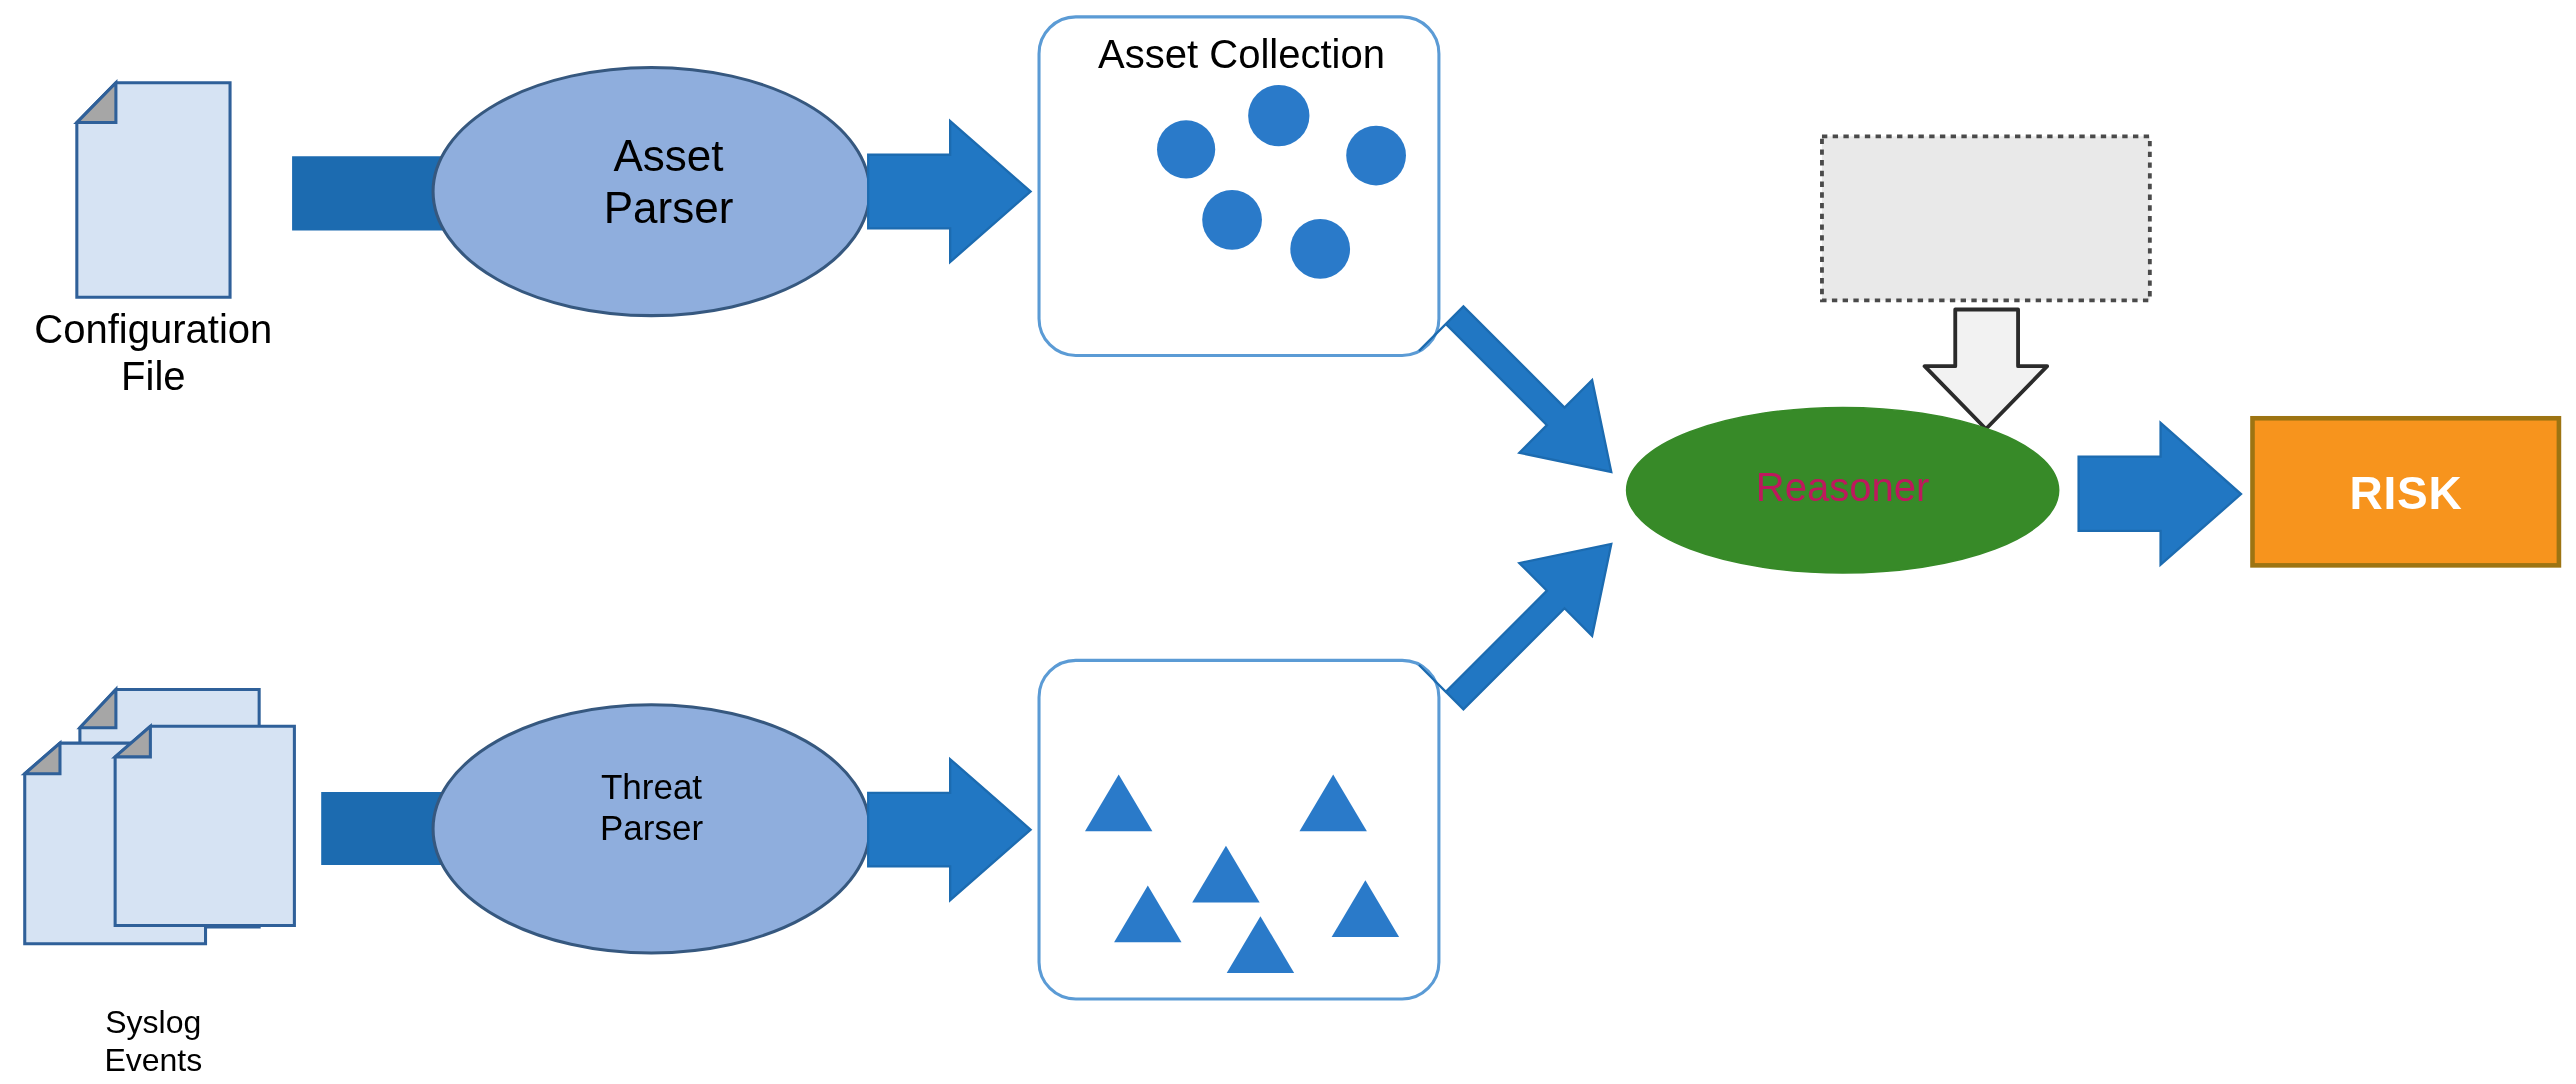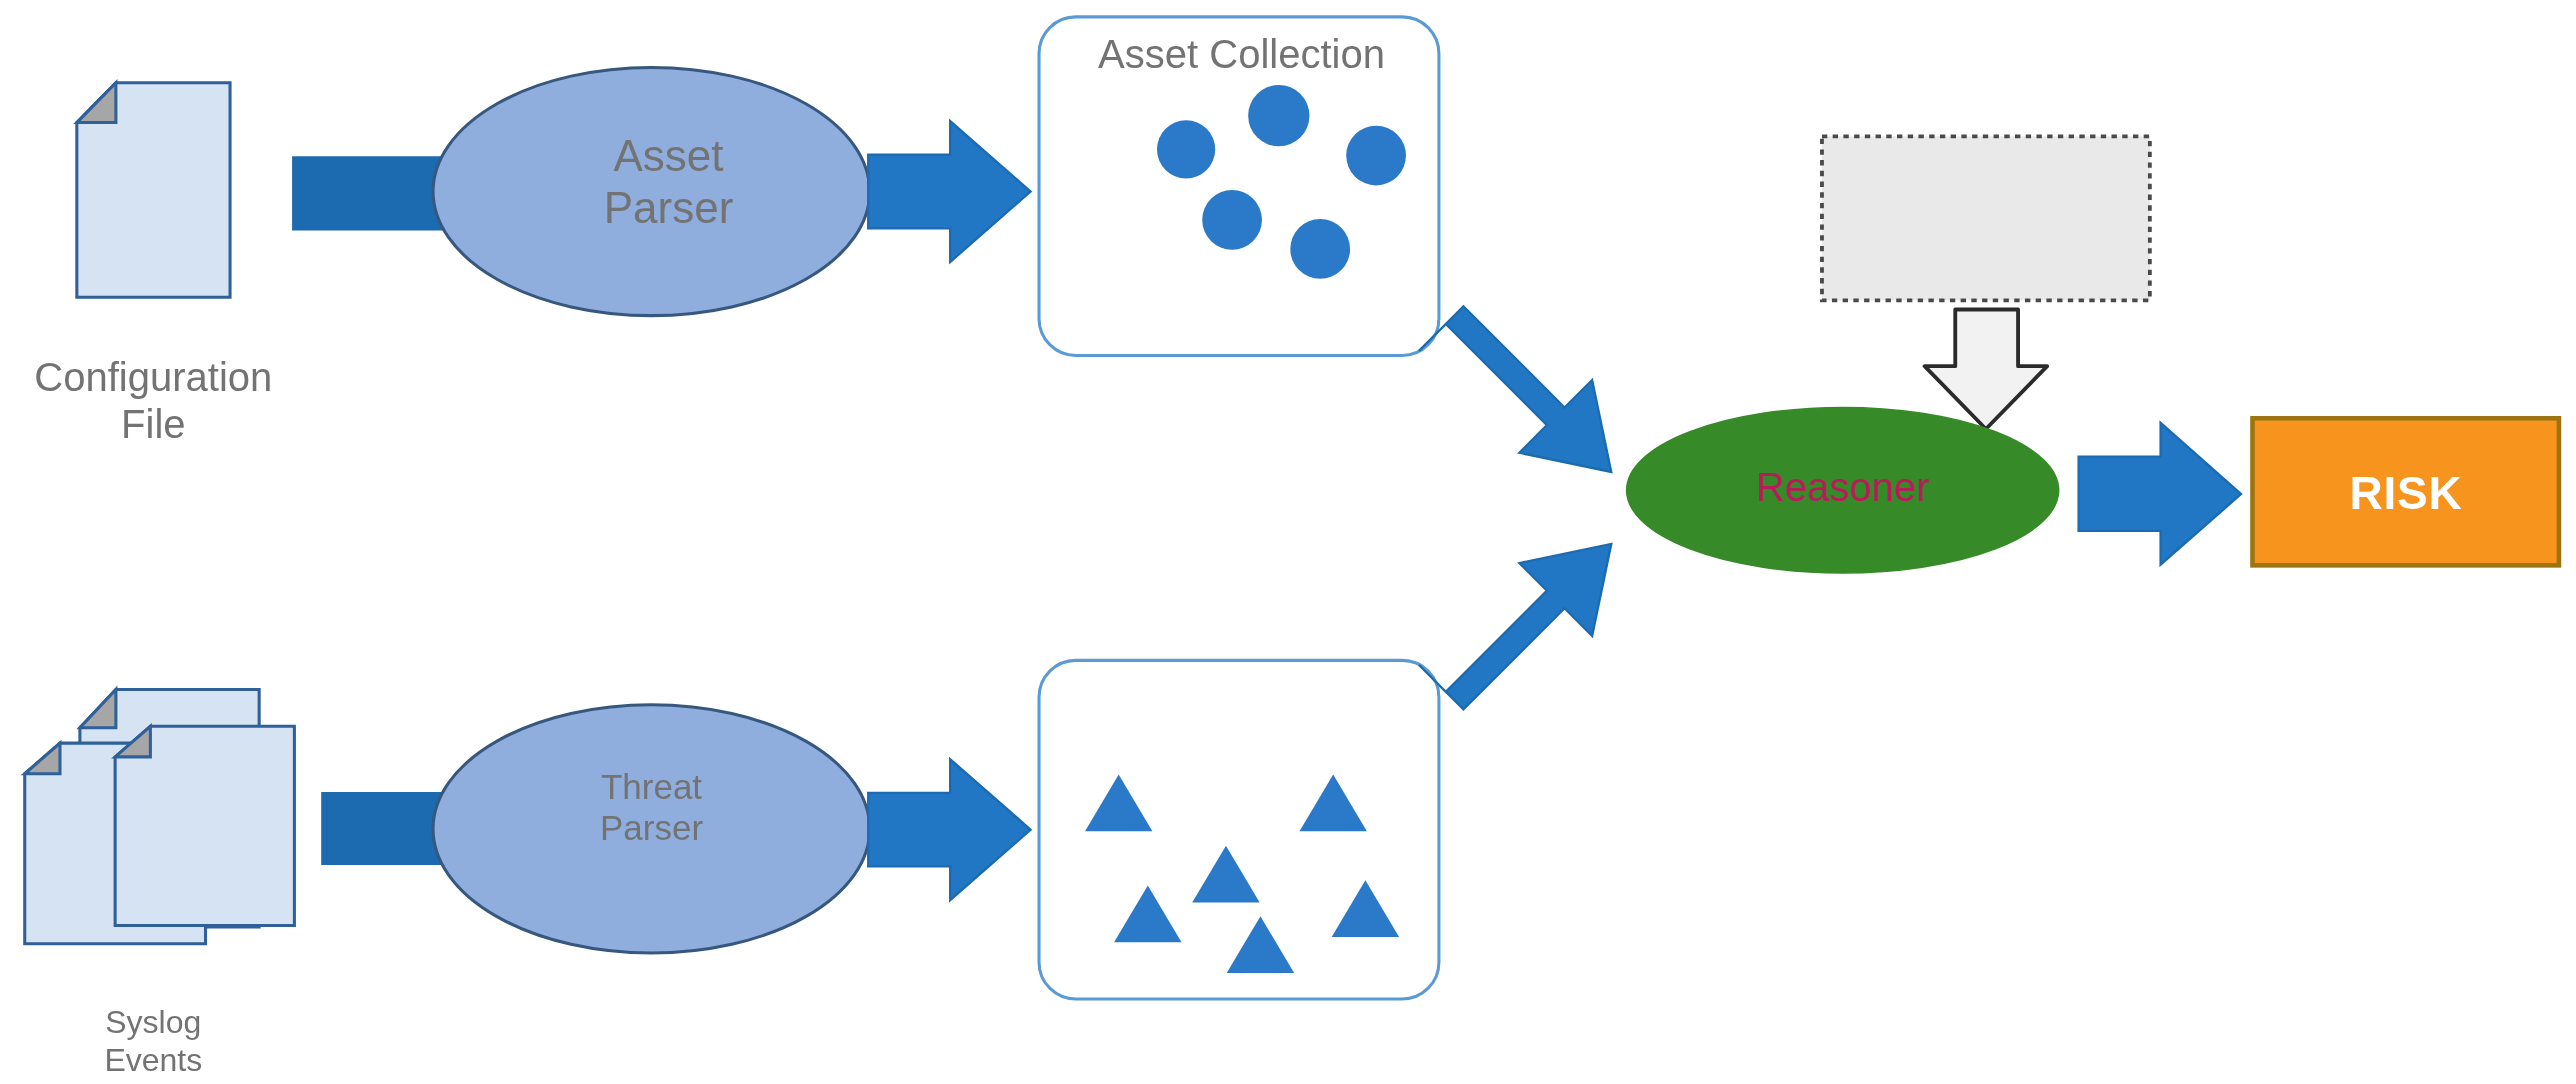--- a/index.html
+++ b/index.html
@@ -1,23 +1,23 @@
 <!DOCTYPE html>
 <html style="font-size:12.3px"><head>
 <meta charset="utf-8">
 <style>
   html,body{margin:0;padding:0;background:#ffffff;}
   body{width:2576px;height:1084px;position:relative;overflow:hidden;
        font-family:"Liberation Sans","DejaVu Sans",sans-serif;}
   .stage{position:absolute;left:0;top:0;width:2576px;height:1084px;}
   .stage > svg{position:absolute;left:0;top:0;}
-  .lbl{position:absolute;text-align:center;color:#737373;line-height:1.18;white-space:pre-line;}
+  .lbl{position:absolute;text-align:center;color:#000000;line-height:1.18;white-space:pre-line;}
 
   
-  #cfg-file-label{left:15.3px;  top:306px; width:276px; font-size:40px;margin-top:48px;}
+  #cfg-file-label{left:15.3px;  top:306px; width:276px; font-size:40px;}
   #syslog-label  {left:15.3px;  top:1004px;width:276px; font-size:32px;}
 
   #asset-parser-label {left:450px; top:130px;  width:437px; font-size:44px;}
   #threat-parser-label{left:433px; top:766px; width:437px; font-size:35px;}
 
   #asset-collection-label {left:1050px; top:31px;   width:383px; font-size:40px;}
   #threat-collection-label{left:1050px; top:674px;  width:383px; font-size:40px;}
 
   #metrics-label{left:1827px; top:165px; width:318px; font-size:38px;
                  font-style:italic;line-height:1.25;}

